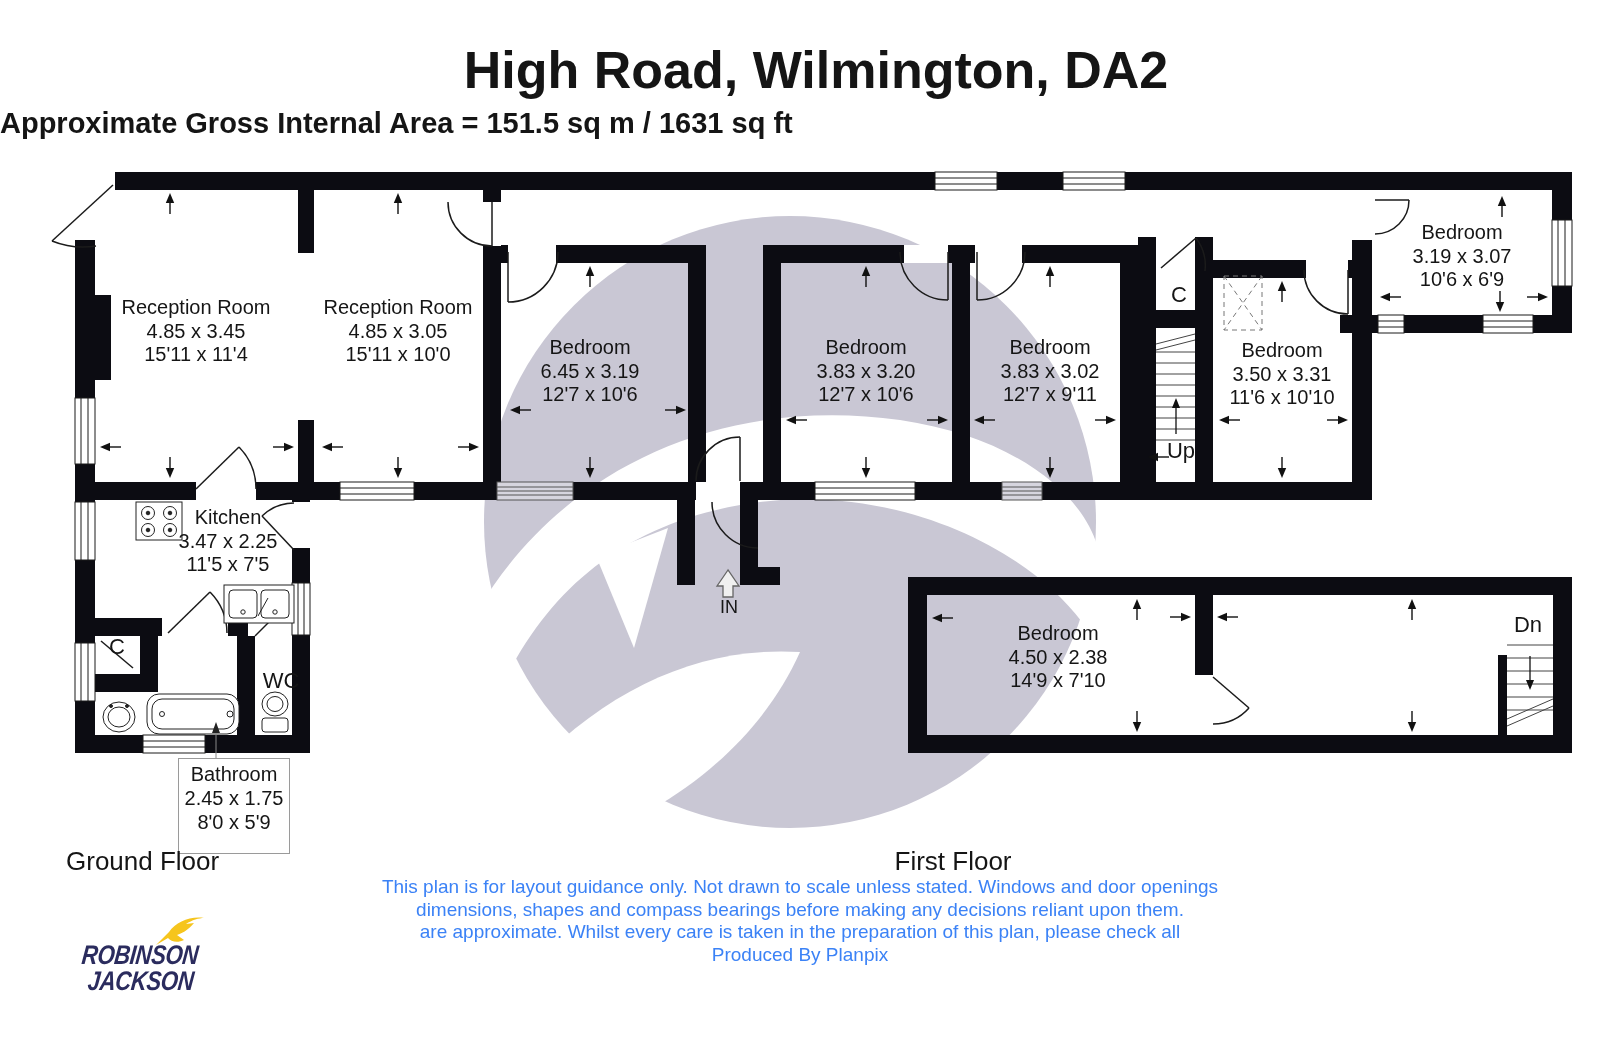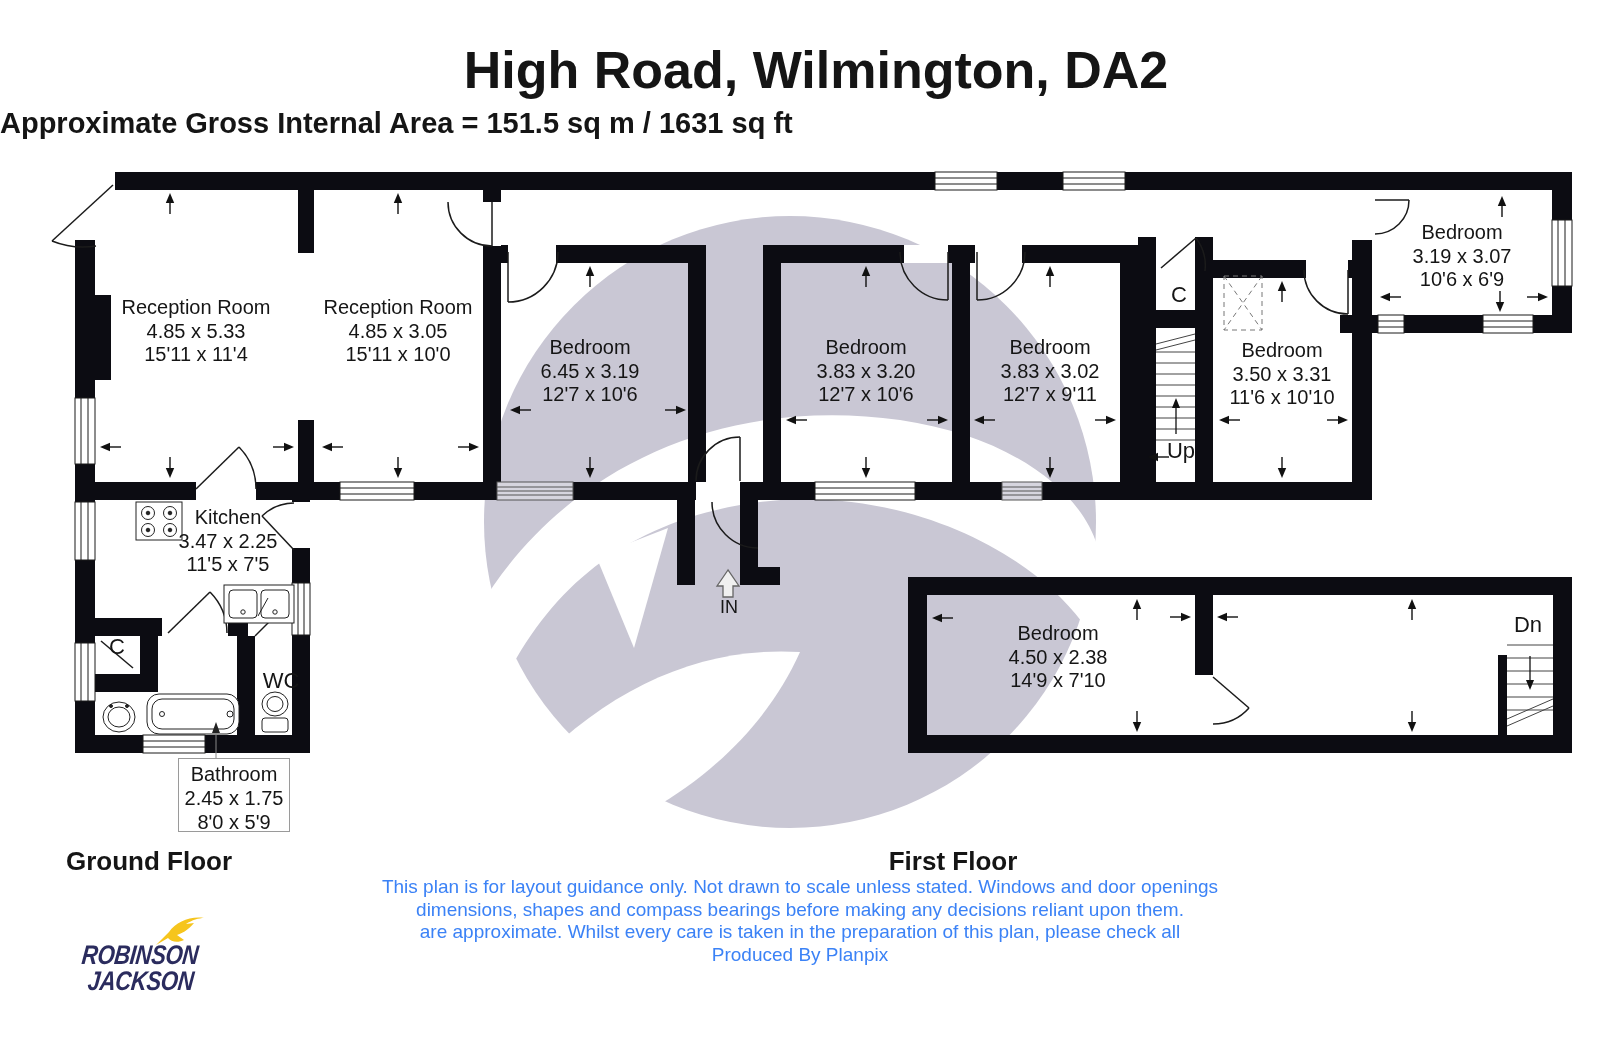--- a/index.html
+++ b/index.html
@@ -4,23 +4,23 @@
 <style>
   html,body{margin:0;padding:0;background:#ffffff;}
   body{font-family:"Liberation Sans",sans-serif;color:#151515;}
   #canvas{position:relative;width:1600px;height:1041px;background:#fff;overflow:hidden;}
   #plan-svg{position:absolute;left:0;top:0;}
   .title{position:absolute;top:40px;left:0;width:100%;text-align:center;font-size:52px;font-weight:bold;letter-spacing:0;padding-left:16px;}
   .subtitle{position:absolute;top:107px;left:0;width:100%;text-align:left;font-size:29px;font-weight:bold;}
   .room-label{position:absolute;transform:translateX(-50%);text-align:center;font-size:20px;line-height:23.5px;white-space:nowrap;}
   .annot{position:absolute;transform:translateX(-50%);font-size:22px;white-space:nowrap;}
   .annot-in{position:absolute;transform:translateX(-50%);font-size:18px;}
-  .floor-title{position:absolute;font-size:26px;font-weight:bold;white-space:nowrap;}
+  .floor-title{position:absolute;font-size:26px;font-weight:normal;white-space:nowrap;}
   .centered{transform:translateX(-50%);}
-  .bath-box{position:absolute;left:178px;top:758px;width:112px;height:74px;border:1px solid #9a9a9a;background:#fff;text-align:center;font-size:20px;line-height:24px;padding-top:3px;box-sizing:border-box;}
+  .bath-box{position:absolute;left:178px;top:758px;width:112px;height:96px;border:1px solid #9a9a9a;background:#fff;text-align:center;font-size:20px;line-height:24px;padding-top:3px;box-sizing:border-box;}
   .disclaimer{position:absolute;top:876px;left:0;width:100%;text-align:center;font-size:19px;line-height:22.5px;color:#3b82f6;}
   #logo{position:absolute;left:70px;top:916px;width:160px;height:90px;}
   .logo-text{position:absolute;font-style:italic;font-weight:bold;font-size:27px;color:#2b2c5e;transform:skewX(-6deg) scaleX(0.82);transform-origin:left center;letter-spacing:-0.5px;white-space:nowrap;}
   .lt1{left:12px;top:24px;}
   .lt2{left:18px;top:50px;}
   #logo svg{position:absolute;left:84px;top:0px;}
 </style>
 </head>
 <body>
 
@@ -296,21 +296,21 @@
       <use href="#dar" transform="translate(1548,297) rotate(90)"></use>
         <use href="#dar" transform="translate(1191,617) rotate(90)"></use>
     </g>
   </svg>
 
   <div class="title">High Road, Wilmington, DA2</div>
   <div class="subtitle">Approximate Gross Internal Area = 151.5 sq m / 1631 sq ft</div>
 
   <div class="room-label" style="left:196px;top:296px">
     <div>Reception Room</div>
-      <div>4.85 x 5.33</div>
+      <div>4.85 x 3.45</div>
       <div>15'11 x 11'4</div>
   </div>
   <div class="room-label" style="left:398px;top:296px">
     <div>Reception Room</div>
       <div>4.85 x 3.05</div>
       <div>15'11 x 10'0</div>
   </div>
   <div class="room-label" style="left:590px;top:336px">
     <div>Bedroom</div>
       <div>6.45 x 3.19</div>

